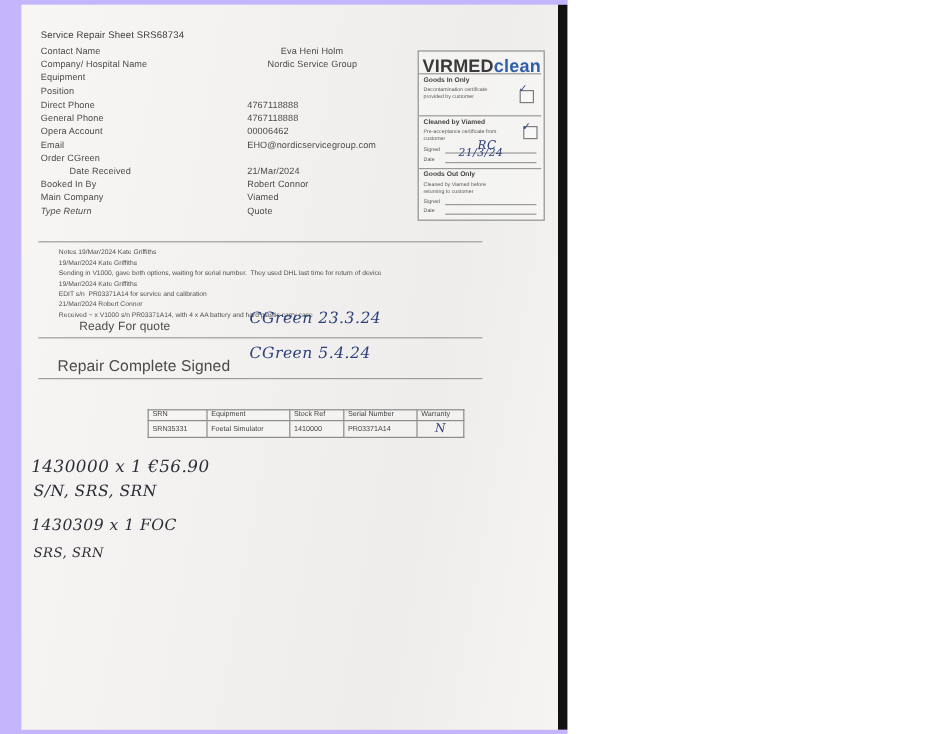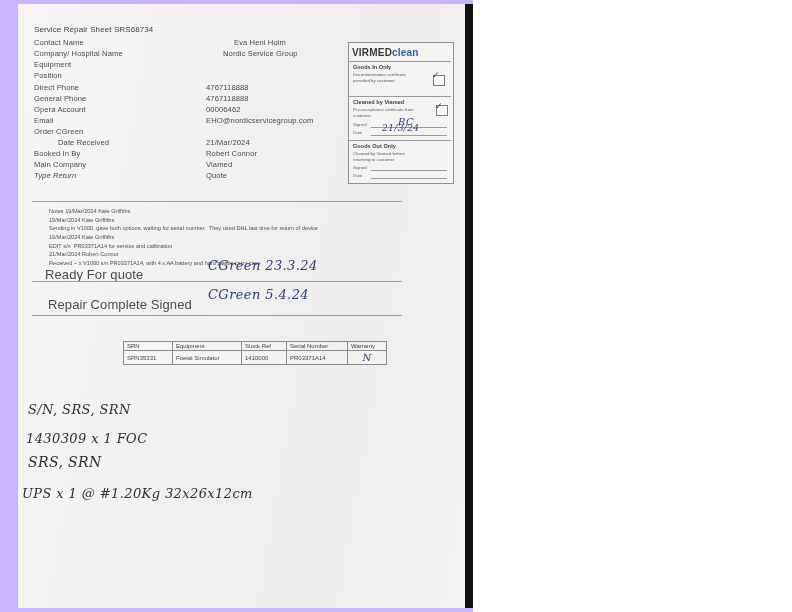--- a/index.html
+++ b/index.html
@@ -86,21 +86,21 @@
     width: 104px;
     height: 140px;
     border: 1px solid #8f8f8f;
     background: rgba(255,255,255,0.35);
     z-index: 5;
   }
   #vmtitle {
     position: absolute;
     left: 334px;
     top: 43px;
-    font-size: 10px;
+    font-size: 15px;
     font-weight: bold;
     color: #3a3a3a;
     letter-spacing: 0.2px;
     z-index: 6;
   }
   #vmtitle .c { color: #2f5fa8; }
   .vmline {
     position: absolute;
     border-top: 1px solid #9a9a9a;
     z-index: 6;
@@ -245,21 +245,21 @@
 
     <div class="hr" style="left:14px; top:197px; width:370px;"></div>
     <div id="notes">Notes 19/Mar/2024 Kate Griffiths
 19/Mar/2024 Kate Griffiths
 Sending in V1000, gave both options, waiting for serial number.  They used DHL last time for return of device
 19/Mar/2024 Kate Griffiths
 EDIT s/n  PR03371A14 for service and calibration
 21/Mar/2024 Robert Connor
 Received ~ x V1000 s/n PR03371A14, with 4 x AA battery and hard plastic carry case</div>
 
-    <div class="ptxt" style="left:27px; top:263px; font-size:13px;">Ready For quote</div>
+    <div class="ptxt" style="left:48px; top:263px; font-size:10px;">Ready For quote</div>
     <div class="hw blue" style="left:190px; top:254px; font-size:13px;">CGreen 23.3.24</div>
     <div class="hr" style="left:14px; top:277px; width:370px;"></div>
 
     <div class="ptxt" style="left:30px; top:293px; font-size:13px;">Repair Complete Signed</div>
     <div class="hw blue" style="left:190px; top:283px; font-size:13px;">CGreen 5.4.24</div>
     <div class="hr" style="left:14px; top:311px; width:370px;"></div>
 
     <table id="eqtable">
       <thead>
         <tr>
@@ -276,23 +276,23 @@
           <td>Foetal Simulator</td>
           <td>1410000</td>
           <td>PR03371A14</td>
           <td style="text-align:center;">
             <span class="hw blue" style="position:relative; font-size:10px;">N</span>
           </td>
         </tr>
       </tbody>
     </table>
 
+    <div class="hw dark" style="left:8px; top:377px; font-size:14px;">1430000  x  1   €56.90</div>
     <div class="hw dark" style="left:10px; top:398px; font-size:13px;">S/N,  SRS, SRN</div>
     <div class="hw dark" style="left:8px; top:427px; font-size:13px;">1430309  x 1     FOC</div>
-    <div class="hw dark" style="left:10px; top:450px; font-size:14px;">SRS, SRN</div>
-    <div class="hw dark" style="left:4px; top:482px; font-size:13px;">UPS x 1 @ #1.20Kg  32x26x12cm</div>
+    <div class="hw dark" style="left:10px; top:450px; font-size:11px;">SRS, SRN</div>
 
   </div>
 
   <div id="blackbar"></div>
   <div id="rightpane"></div>
 
 </div>
 
 </body></html>

